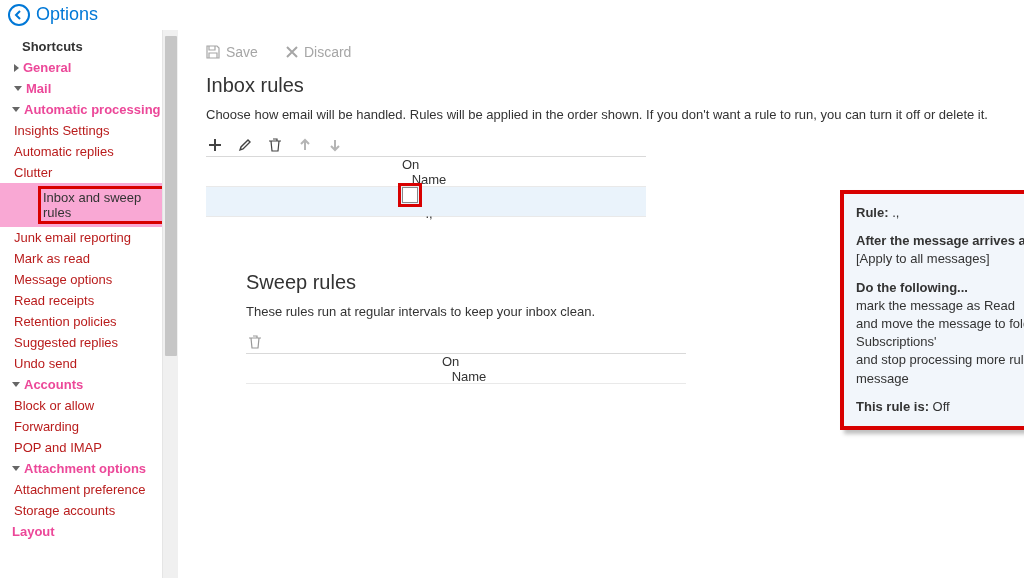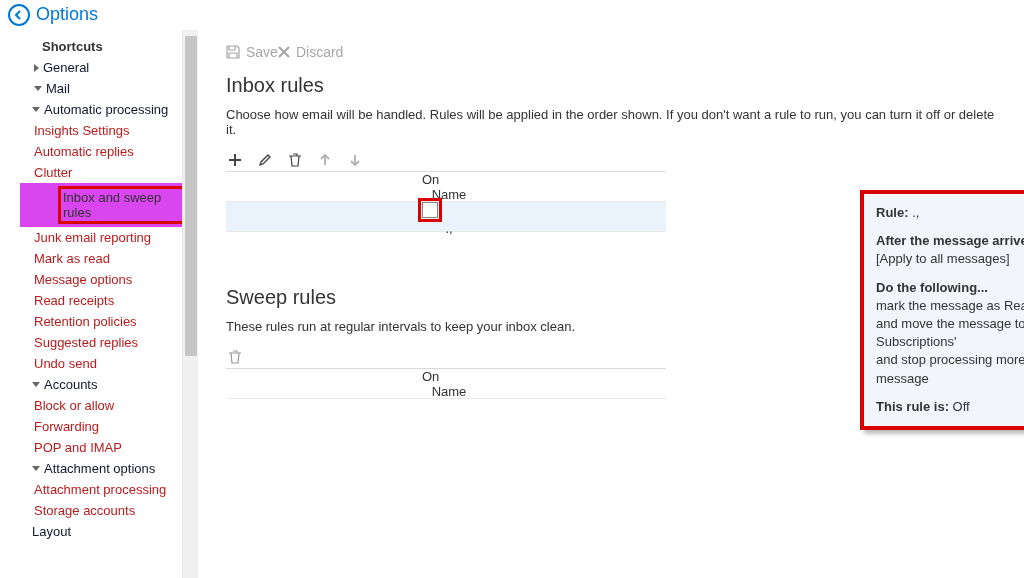--- a/index.html
+++ b/index.html
@@ -32,21 +32,20 @@
   line-height: 1;
 }
 .layout {
   display: flex;
   height: calc(100% - 30px);
 }
 .sidebar-wrap {
   position: relative;
   width: 178px;
   border-right: none;
-  margin-left: 20px;
 }
 .sidebar {
   width: 170px;
   height: 100%;
   overflow: hidden;
   padding-top: 6px;
 }
 .scrollbar-track {
   position: absolute;
   right: 0; top: 0;
@@ -56,46 +55,47 @@
   border-left: 1px solid #e5e5e5;
 }
 .scrollbar-thumb {
   position: absolute;
   left: 2px;
   width: 12px;
   background: #c6c6c6;
   border-radius: 1px;
 }
 .sb-item { padding: 3px 0 3px 14px; color: #333; cursor: pointer; display: flex; align-items: center; }
-.sb-item.section { font-weight: 400; color: #0f172a; }
+.sb-item.section { font-weight: 700; color: #ec4899; }
 .sb-item.shortcuts { font-weight: 600; padding-left: 22px; }
 .sb-item .caret { display:inline-block; width:0; height:0; margin-right:4px; }
 .caret.right { border-top:4px solid transparent; border-bottom:4px solid transparent; border-left:5px solid #666; }
 .caret.down { border-left:4px solid transparent; border-right:4px solid transparent; border-top:5px solid #666; }
 .sb-level2 { padding-left: 12px; }
 .sb-level3 { color: #b91c1c; }
 .sb-item.selected {
-  background: #d946ef;
+  background: #f9a8d4;
   color: #333;
 }
 .highlight-box {
   border: 3px solid #d80000;
 }
 .sidebar-highlight {
   display: inline-block;
   padding: 1px 2px;
 }
 .main {
   flex: 1;
   padding: 14px 28px;
   position: relative;
   overflow: hidden;
 }
 .action-bar {
   display: flex;
+  gap: 28px;
   color: #a6a6a6;
   margin-bottom: 14px;
   font-size: 14px;
 }
 .action-btn { display: inline-flex; align-items: center; gap: 6px; cursor: default; }
 h2.section-title {
   font-weight: 400;
   font-size: 20px;
   color: #333;
   margin-bottom: 10px;
@@ -139,21 +139,21 @@
   width: 306px;
   border: 4px solid #d80000;
   box-shadow: 4px 4px 4px rgba(0,0,0,0.25);
   background: #f2f6fb;
   padding: 10px 12px;
   font-size: 13px;
   line-height: 1.4;
 }
 .rule-panel .blk { margin-bottom: 10px; }
 .rule-panel .lbl { font-weight: 600; }
-.sweep-section { margin-top: 54px; }
+.sweep-section { margin-top: 54px; margin-left: 40px; }
 .sweep-table { width: 440px; border-top: 1px solid #d9d9d9; }
 .tb-trash-only { color: #999; font-size: 16px; margin-bottom:4px; padding-left:2px;}
 svg { display: block; }
 </style>
 </head>
 <body>
 
 <div class="header">
   <span class="back-circle">
     <svg width="10" height="10" viewBox="0 0 10 10">
@@ -199,21 +199,21 @@
           <span>Accounts</span>
         </div>
       <div class="sb-item sb-level3">Block or allow</div>
       <div class="sb-item sb-level3">Forwarding</div>
       <div class="sb-item sb-level3">POP and IMAP</div>
 
       <div class="sb-item sb-level2 section">
           <span class="caret down"></span>
           <span>Attachment options</span>
         </div>
-      <div class="sb-item sb-level3">Attachment processing</div>
+      <div class="sb-item sb-level3">Attachment preference</div>
       <div class="sb-item sb-level3">Storage accounts</div>
 
       <div class="sb-item sb-level2 section">
           <span>Layout</span>
         </div>
 
     </div>
     <div class="scrollbar-track">
       <div class="scrollbar-thumb" style="top:6px; height:320px;"></div>
     </div>

